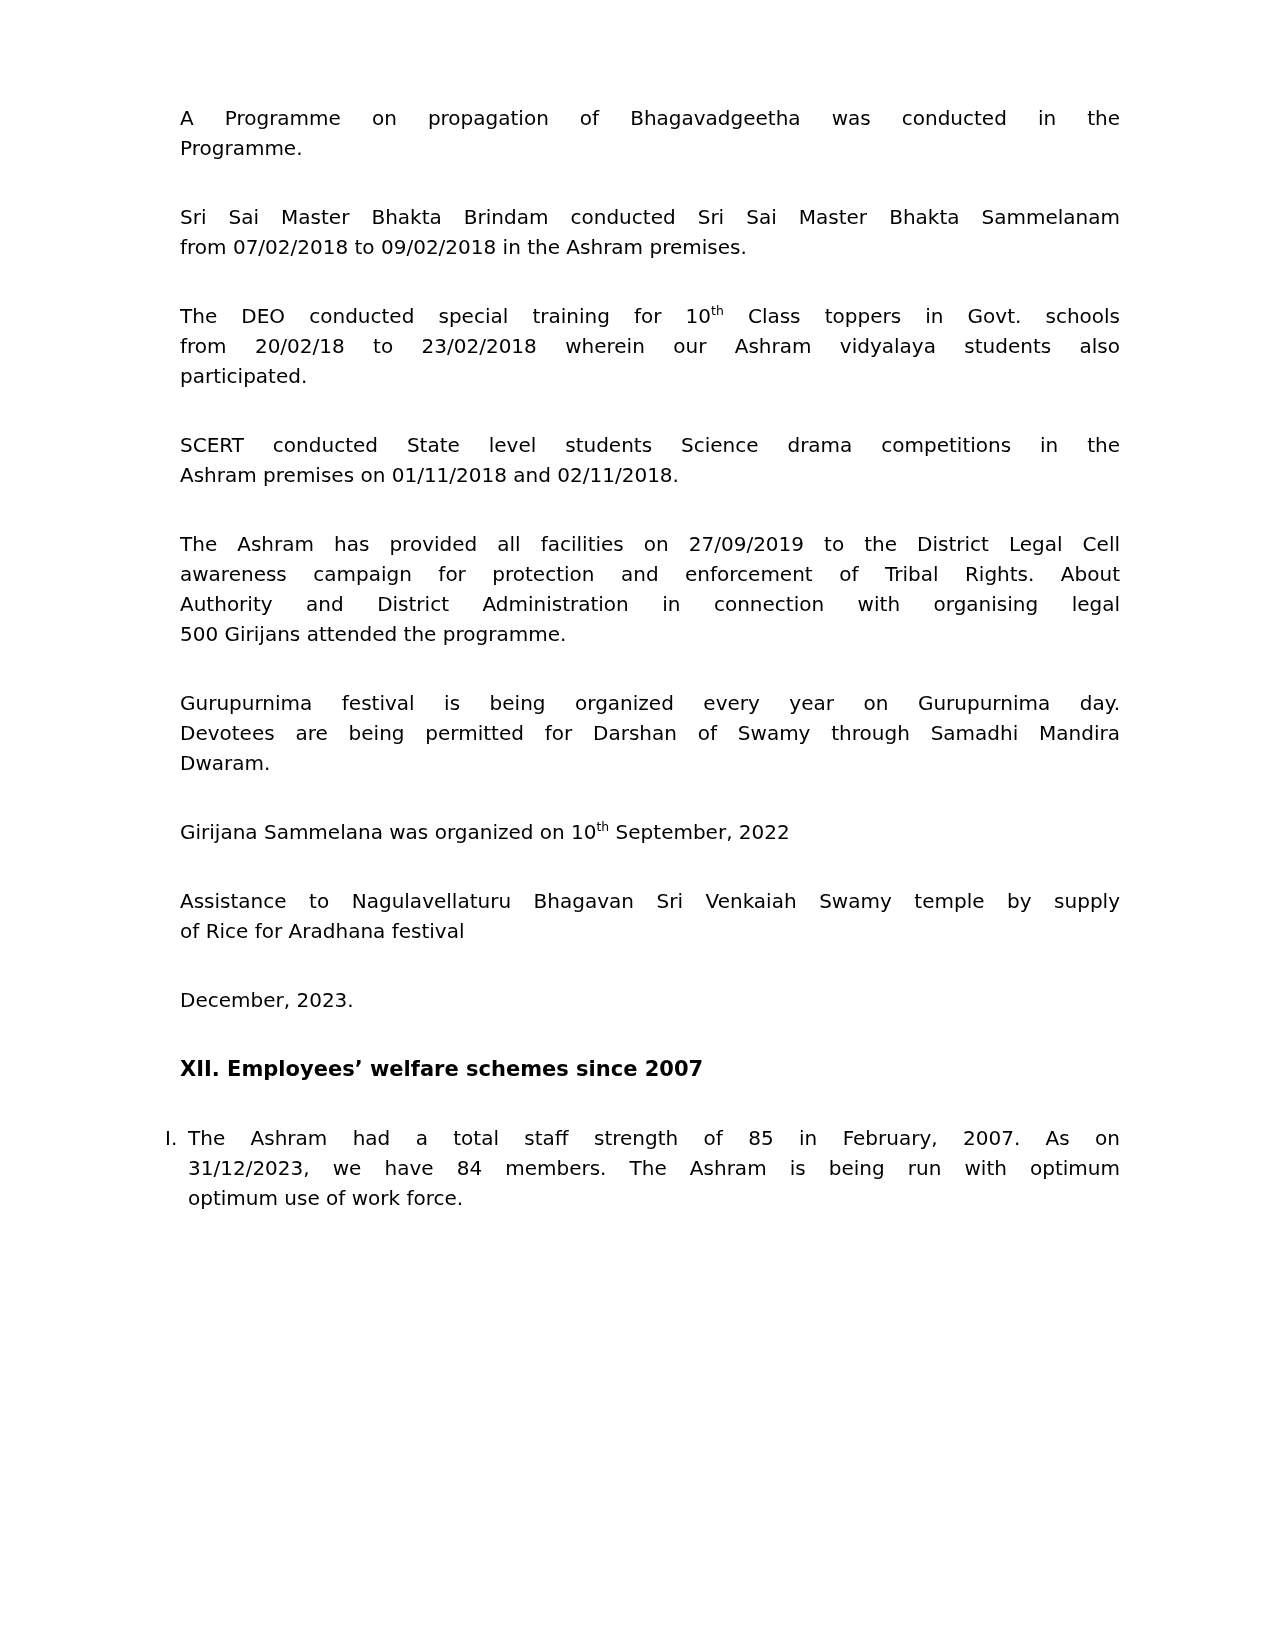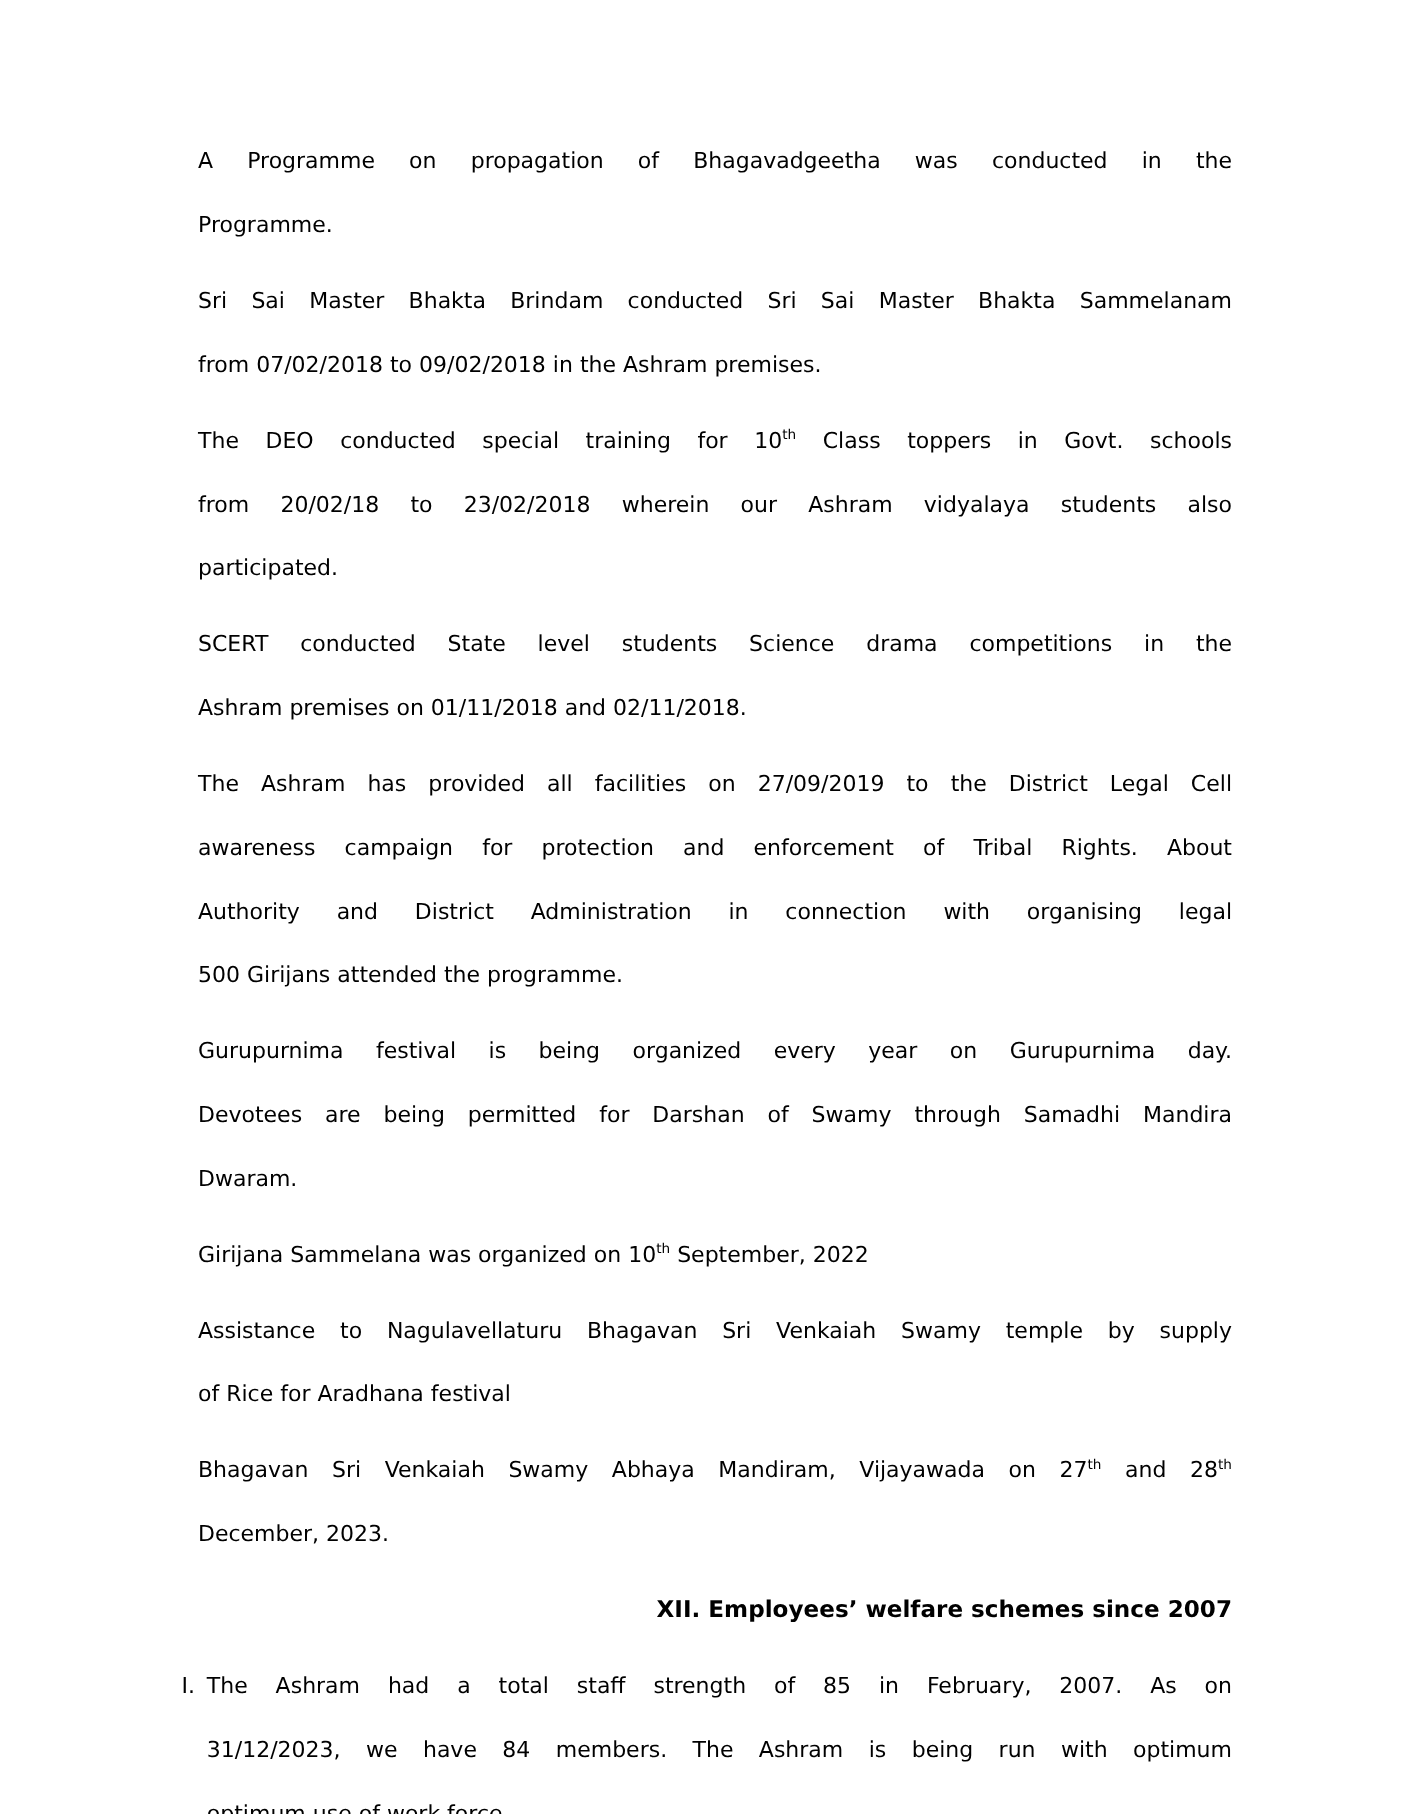--- a/index.html
+++ b/index.html
@@ -29,29 +29,28 @@
     width: 940px;
     font-size: 20px;
     line-height: 30px;
   }
   .para, .heading-block, .numbered {
     margin: 0 0 39px 0;
   }
   .line {
     text-align: justify;
     white-space: normal;
-    margin-top: 28px;
   }
   .line.jl {
     text-align-last: justify;
   }
   .heading-block .line {
     font-weight: bold;
     font-size: 21px;
-    text-align: right;
+    text-align: left;
   }
   .numbered {
     position: relative;
     margin-left: 8px;
     width: 932px;
   }
   .list-marker {
     position: absolute;
     left: -23px;
     top: 0;
@@ -97,21 +96,20 @@
         <div class="line">Dwaram.</div>
       </div>
       <div class="para">
         <div class="line">Girijana Sammelana was organized on 10<sup>th</sup> September, 2022</div>
       </div>
       <div class="para">
         <div class="line jl">Assistance to Nagulavellaturu Bhagavan Sri Venkaiah Swamy temple by supply</div>
         <div class="line">of Rice for Aradhana festival</div>
       </div>
       <div class="para">
-        <div class="line jl">Bhagavan Sri Venkaiah Swamy Abhaya Mandiram, Vijayawada on 27<sup>th</sup> and 28<sup>th</sup></div>
         <div class="line">December, 2023.</div>
       </div>
       <div class="heading-block">
         <div class="line">XII. Employees’ welfare schemes since 2007</div>
       </div>
       <div class="numbered">
         <span class="list-marker">I.</span>
         <div class="line jl">The Ashram had a total staff strength of 85 in February, 2007. As on</div>
         <div class="line jl">31/12/2023, we have 84 members. The Ashram is being run with optimum</div>
         <div class="line">optimum use of work force.</div>

